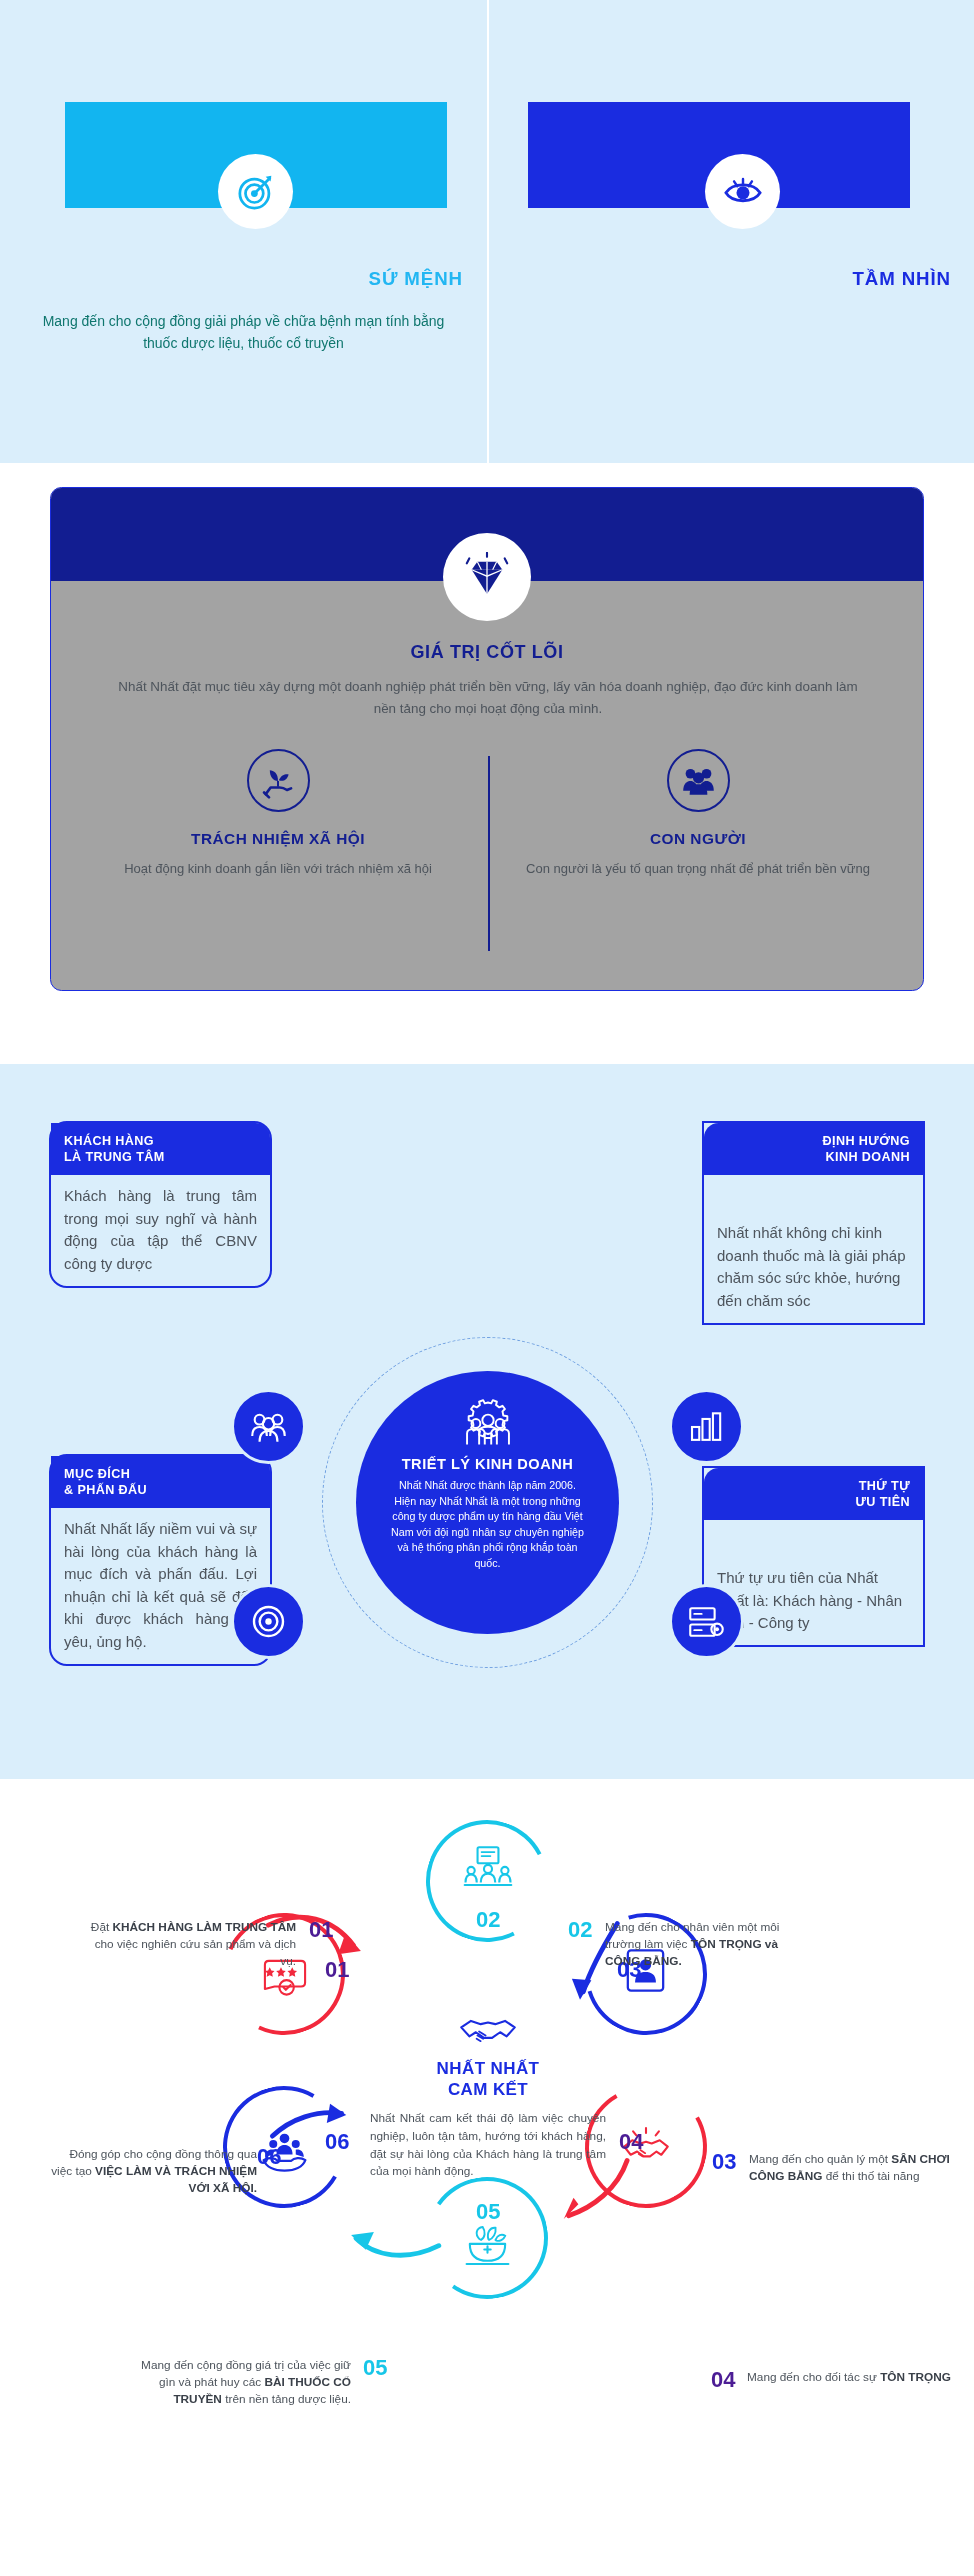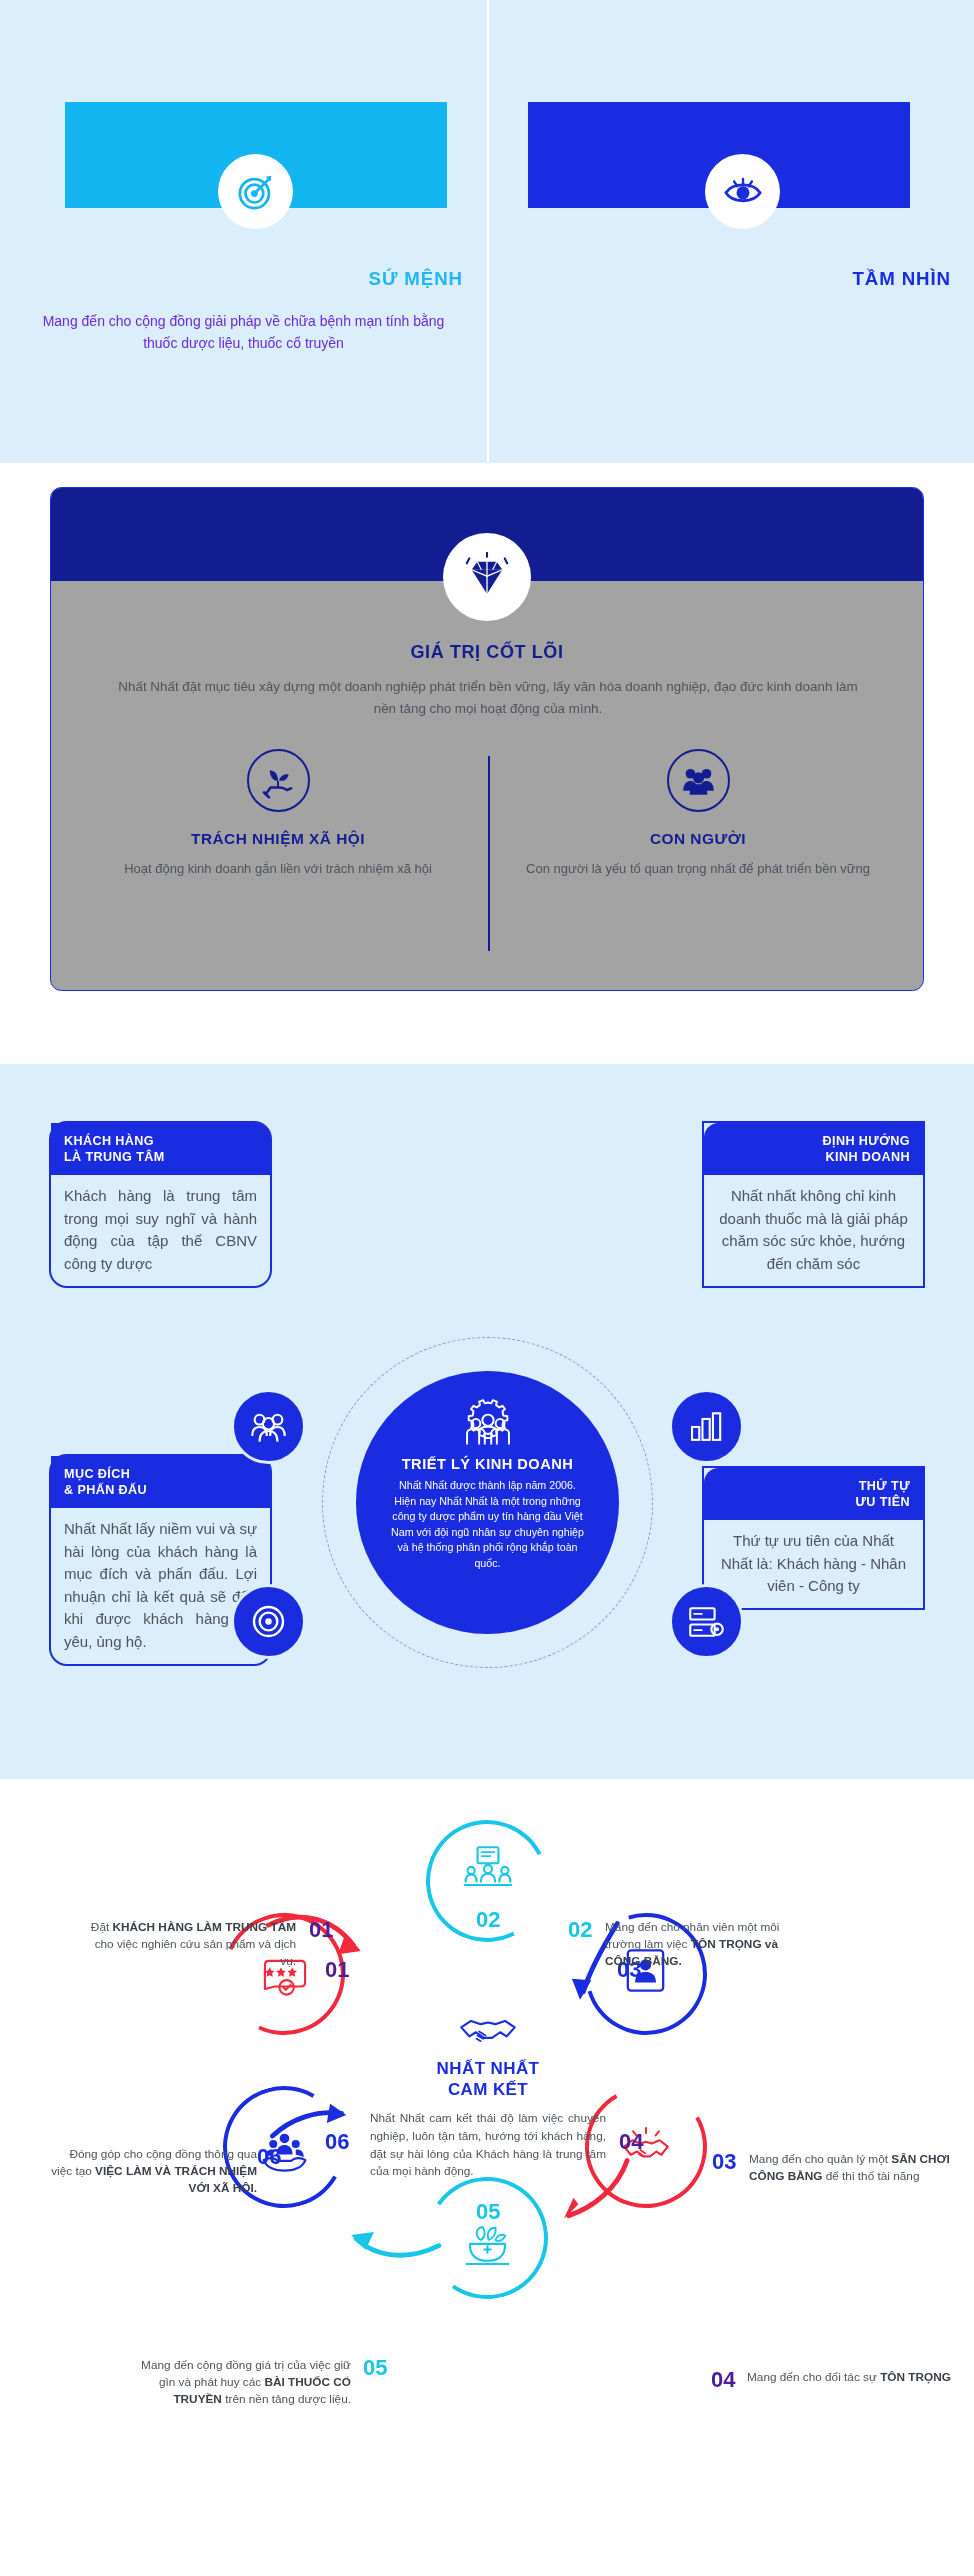--- a/index.html
+++ b/index.html
@@ -31,21 +31,21 @@
 
   .col-block { position:absolute; width:439px; text-align:center; }
   .col-block.mission { left:24px; top:268px; }
   .col-block.vision  { left:512px; top:268px; }
 
   .sec-head {
     font-weight:bold; font-size:18.7px; letter-spacing:0.9px; margin-bottom:21px;text-align:right;
   }
   .sec-head.cy { color:#22b6f2; }
   .sec-head.bl { color:#1a2ce0; }
-  .sec-body { font-size:14px; line-height:1.55; color:#6d28d9; }
+  .sec-body { font-size:14px; line-height:1.55; color:#0f766e; }
 
   
   .sec2 { position:relative; width:975px; height:601px; background:#ffffff; }
   .cardv {
     position:absolute; left:50px; top:24px; width:874px; height:504px;
     border:1.6px solid #1a2ce0; border-radius:11.4px; background:#a3a3a3; overflow:hidden;
   }
   .cardv .topbar { position:absolute; left:0; top:0; width:100%; height:93px; background:#121d91; }
   .cv-icon {
     position:absolute; left:50%; transform:translateX(-50%); top:45px;
@@ -76,21 +76,21 @@
   .framebox {
     position:absolute; border:2px solid #1a2ce0; background:#daeefb;
   }
   .fb-head { padding:9.7px 13px 9.7px; background:#1a2ce0; color:#fff;
     font-size:12.6px; font-weight:bold; line-height:1.28; letter-spacing:0.4px; }
   .fb-body { padding:10.6px 13px; font-size:15px; line-height:1.5; color:#4d545c;
     text-align:justify; }
   .fb-left  { border-radius:18px 18px 18px 18px; }
   .fb-left .fb-head { border-radius:0 14.6px 0 0; }
   .fb-right .fb-head { border-radius:14.6px 0 0 0; text-align:right; }
-  .fb-right .fb-body { text-align:center; }
+  .fb-right .fb-body { text-align:left;margin-top:37px; }
 
   .box-kh { left:49px;  top:57px;  width:223px; }
   .box-dh { left:702px; top:57px;  width:223px; }
   .box-md { left:49px;  top:390px; width:223px; }
   .box-tt { left:702px; top:402px; width:223px; }
 
   .dashring {
     position:absolute; left:322px; top:273px; width:331px; height:331px;
     border:1.6px dashed #6e9fe0; border-radius:50%;
   }

